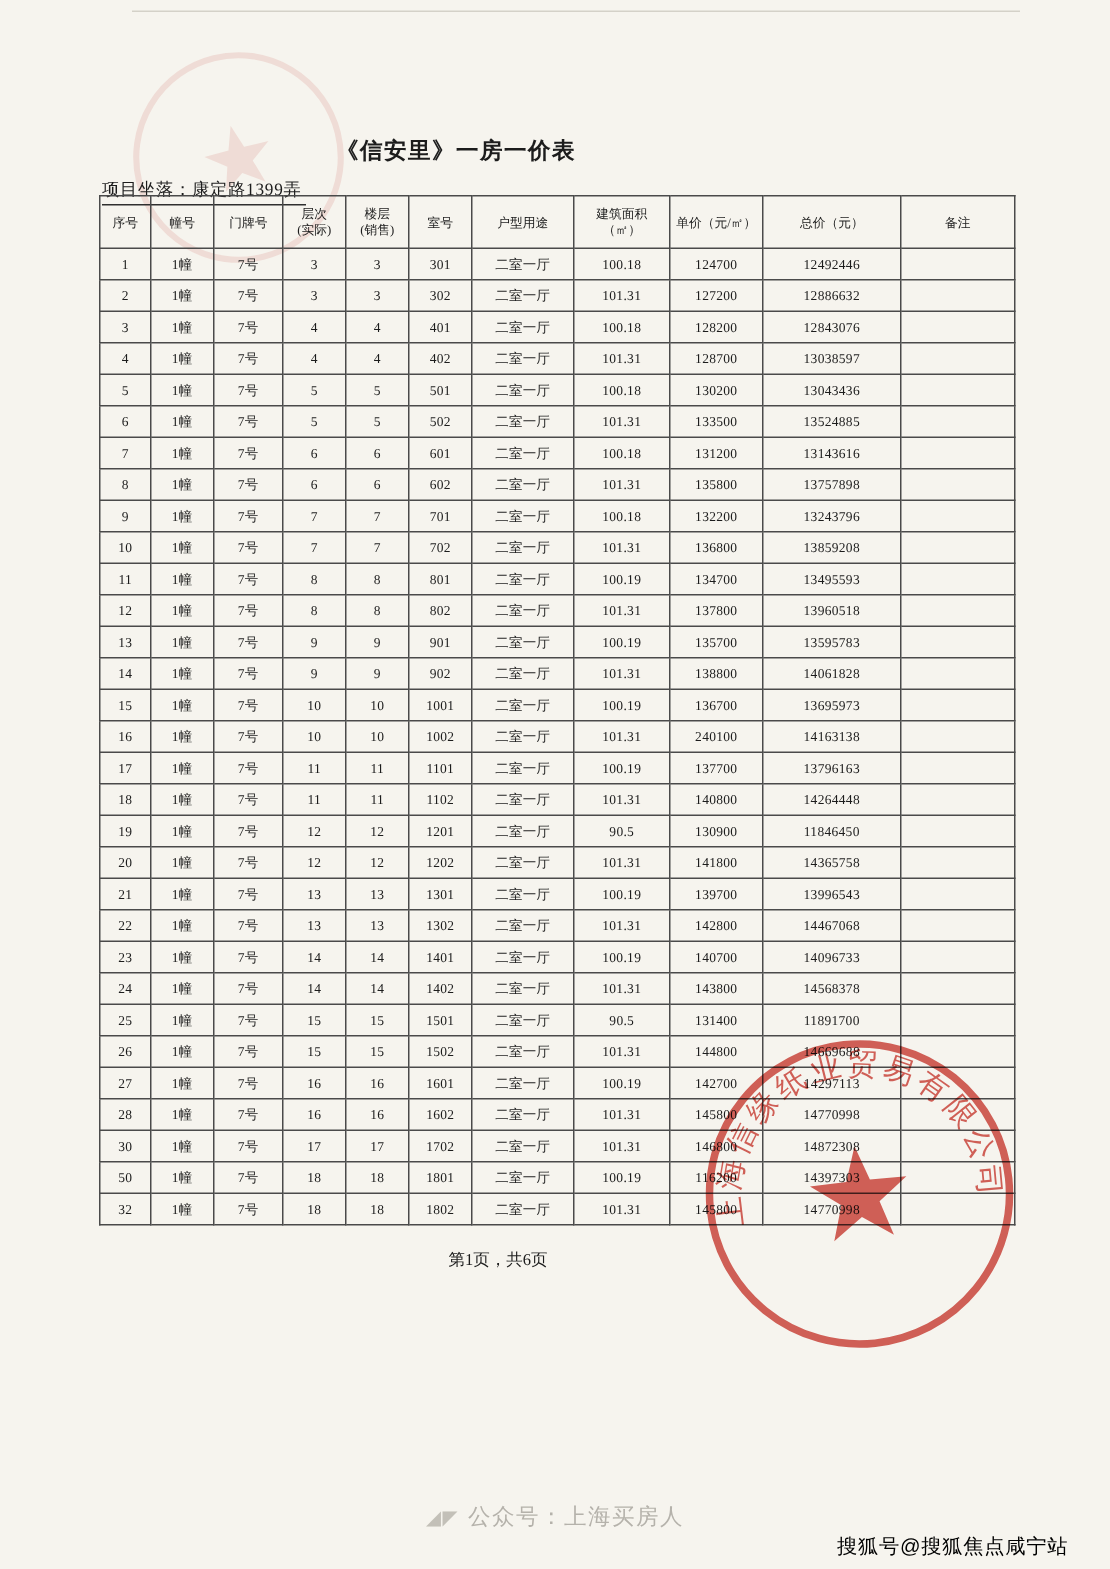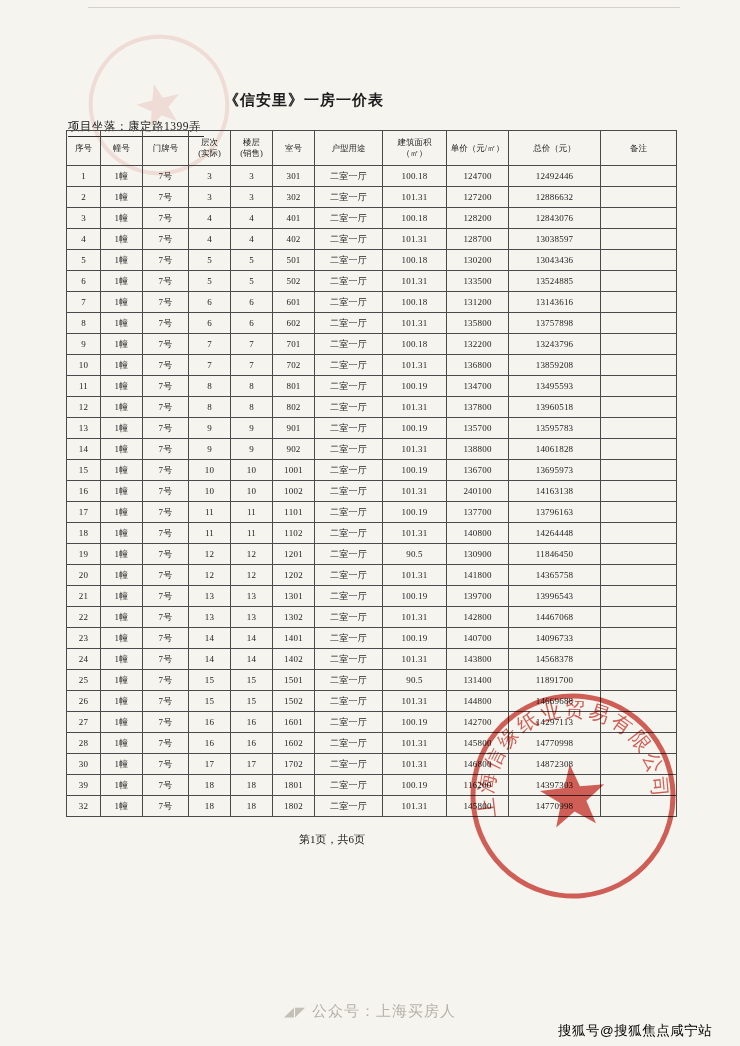--- a/index.html
+++ b/index.html
@@ -521,21 +521,21 @@
           <td>17</td>
           <td>1702</td>
           <td>二室一厅</td>
           <td>101.31</td>
           <td>146800</td>
           <td>14872308</td>
           <td></td>
         </tr>
 
         <tr>
-          <td>39</td>
+          <td>50</td>
           <td>1幢</td>
           <td>7号</td>
           <td>18</td>
           <td>18</td>
           <td>1801</td>
           <td>二室一厅</td>
           <td>100.19</td>
           <td>116200</td>
           <td>14397303</td>
           <td></td>

